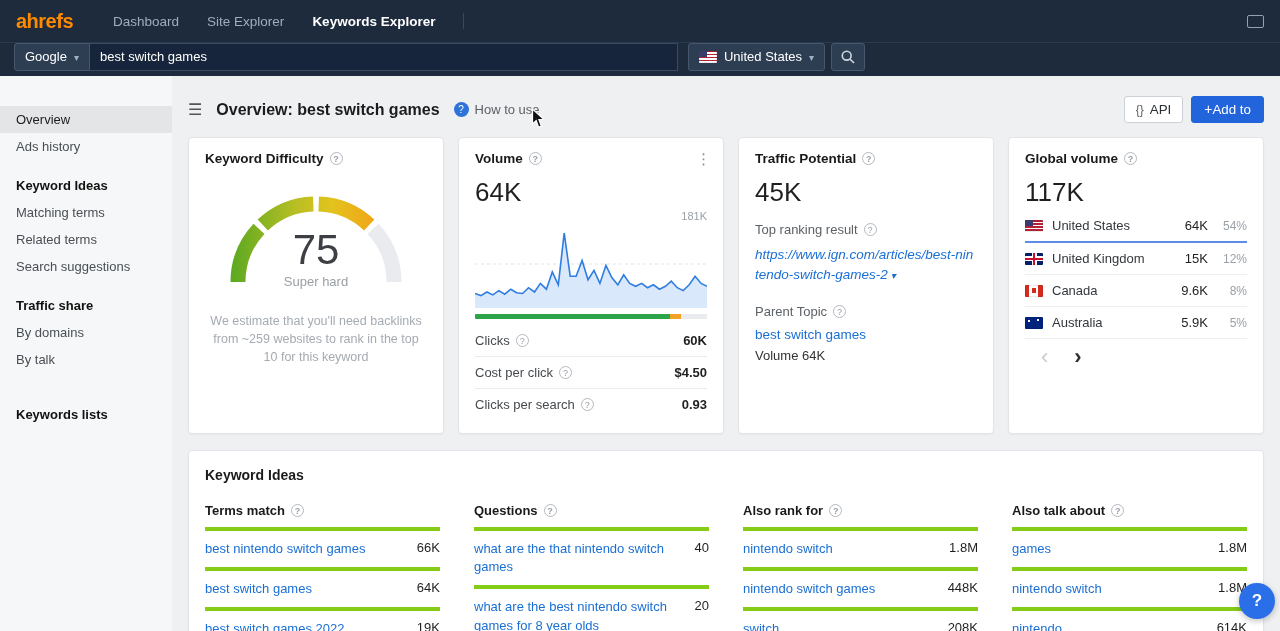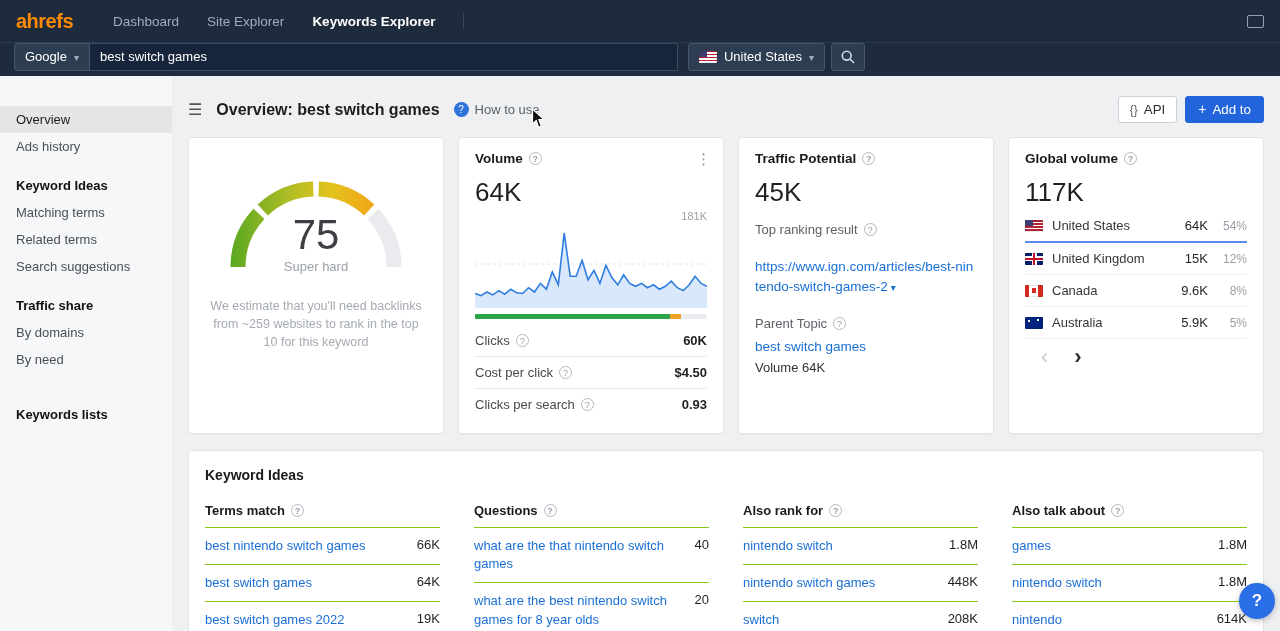--- a/index.html
+++ b/index.html
@@ -52,21 +52,21 @@
   .main-header { display:flex; align-items:center; padding:20px 0 14px; gap:14px; }
   .icon-burger::before { content:"☰"; color:#555; font-size:16px; }
   .page-title { font-size:16px; font-weight:bold; color:#1c1c1c; }
   .howto { display:flex; align-items:center; gap:6px; cursor:pointer; }
   .howto-icon { width:15px; height:15px; border-radius:50%; background:#2f72d9; color:#fff; font-size:10px; line-height:15px; text-align:center; }
   .howto-icon::before { content:"?"; }
   .howto-label { color:#5c6166; }
   .header-actions { margin-left:auto; display:flex; gap:8px; }
   .btn-api { background:#fff; border:1px solid #ccd1d7; border-radius:3px; padding:5px 11px; color:#2b2f33; display:flex; gap:6px; align-items:center; cursor:pointer; }
   .icon-braces::before { content:"{}"; color:#5b6168; font-size:12px; }
-  .btn-addto { background:#2264dc; border:1px solid #2264dc; border-radius:3px; padding:5px 12px; color:#fff; display:flex; gap:6px; align-items:center; cursor:pointer; }
+  .btn-addto { background:#2264dc; border:1px solid #2264dc; border-radius:3px; padding:5px 12px; color:#fff; display:flex; align-items:center; cursor:pointer; }
   .icon-plus::before { content:"+"; font-size:14px; line-height:10px; }
 
   
   .cards-row { display:flex; gap:14px; }
   .card { background:#fff; border:1px solid #e2e4e8; border-radius:4px; box-shadow:0 1px 2px rgba(0,0,0,.04); flex:1; height:297px; padding:13px 16px; position:relative; }
   .card-title { font-weight:bold; color:#1a1a1a; font-size:13.5px; display:flex; align-items:center; }
   .help { display:inline-block; width:13px; height:13px; border:1px solid #b4b9c0; border-radius:50%; color:#9aa0a6; font-size:9px; line-height:12px; text-align:center; margin-left:6px; cursor:pointer; flex:none; }
   .help::before { content:"?"; }
   .big-value { font-size:26px; color:#1f1f1f; margin:11px 0 2px; }
   .icon-kebab { position:absolute; right:12px; top:12px; cursor:pointer; }
@@ -86,21 +86,21 @@
   .vol-bar .o { background:#f0a325; height:100%; }
   .metric { display:flex; align-items:center; padding:8px 0; }
   .metric + .metric { border-top:1px solid #ececee; }
   .metrics { margin-top:6px; }
   .metric-label { color:#46494d; display:flex; align-items:center; }
   .metric-value { margin-left:auto; color:#1f1f1f;font-weight:bold; }
 
   
   .sub-label { color:#5c6166; display:flex; align-items:center; margin-top:14px; }
   .link { color:#1a6fd4; cursor:pointer; }
-  .tp-url { margin-top:20px; font-size:13.5px; line-height:1.5; word-break:break-all; }
+  .tp-url { margin-top:8px; font-size:13.5px; line-height:1.5; word-break:break-all;font-style:italic; }
   .tp-topic { margin-top:8px; font-size:13.5px; }
   .tp-vol { margin-top:6px; color:#333; }
   .caret-blue::before { content:"▾"; color:#1a6fd4; font-size:10px; margin-left:3px; }
 
   
   .country-row { display:flex; align-items:center; gap:9px; padding:8px 0; border-bottom:1px solid #efefef; }
   .country-row.selected { border-bottom:2px solid #5b8def; }
   .country-name { color:#33373b; }
   .country-vol { margin-left:auto; color:#1f1f1f; }
   .country-pct { width:30px; text-align:right; color:#9aa0a6; font-size:12px; }
@@ -108,21 +108,21 @@
   .icon-chev-left::before { content:"‹"; font-size:22px; color:#c8ccd1; }
   .icon-chev-right::before { content:"›"; font-size:22px; color:#2b2f33; font-weight:bold; }
   .gv-pager span { cursor:pointer; line-height:18px; }
 
   
   .ideas-card { margin-top:16px; background:#fff; border:1px solid #e2e4e8; border-radius:4px; box-shadow:0 1px 2px rgba(0,0,0,.04); height:220px; }
   .ideas-title { font-weight:bold; font-size:14px; color:#1a1a1a; padding:16px 16px 14px; }
   .ideas-cols { display:flex; gap:34px; padding:0 16px; }
   .ideas-col { flex:1; min-width:0; }
   .col-title { font-weight:bold; color:#1a1a1a; display:flex; align-items:center; padding:6px 0 9px; }
-  .idea-row { display:flex; align-items:flex-start; gap:16px; padding:9px 0; border-top:1px solid #84cc16; }
+  .idea-row { display:flex; align-items:flex-start; gap:16px; padding:9px 0; border-top:4px solid #84cc16; }
   .idea-kw { flex:1; line-height:1.4; }
   .idea-vol { color:#1f1f1f; white-space:nowrap; }
 
   
   .help-fab { position:absolute; left:1239px; top:583px; width:36px; height:36px; border-radius:50%; background:#2a6ee8; color:#fff; text-align:center; line-height:36px; font-size:17px; font-weight:bold; box-shadow:0 2px 6px rgba(0,0,0,.25); cursor:pointer; z-index:50; }
   .help-fab::before { content:"?"; }
   .mouse-cursor { position:absolute; left:531px; top:108px; z-index:60; pointer-events:none; }
 </style>
 </head>
 <body>
@@ -165,21 +165,21 @@
     <div class="side-item active">Overview</div>
     <div class="side-item">Ads history</div>
 
     <div class="side-header">Keyword Ideas</div>
     <div class="side-item">Matching terms</div>
     <div class="side-item">Related terms</div>
     <div class="side-item">Search suggestions</div>
 
     <div class="side-header">Traffic share</div>
     <div class="side-item">By domains</div>
-    <div class="side-item">By need</div>
+    <div class="side-item">By talk</div>
 
     <div class="side-header big-gap">Keywords lists</div>
   </aside>
 
   <main class="main">
 
     <div class="main-header">
       <span class="icon-burger"></span>
       <h1 class="page-title">Overview: best switch games</h1>
       <div class="howto">
@@ -194,20 +194,24 @@
         <button class="btn-addto">
           <span class="icon-plus"></span>
           <span>Add to</span>
         </button>
       </div>
     </div>
 
     <div class="cards-row">
 
       <section class="card">
+        <div class="card-title">
+          <span>Keyword Difficulty</span>
+          <span class="help"></span>
+        </div>
         <div class="gauge-wrap">
           <svg width="200" height="108" viewBox="0 0 200 108">
             <defs>
               <linearGradient id="kdgrad" gradientUnits="userSpaceOnUse" x1="0" y1="0" x2="200" y2="0">
                 <stop offset="0%" stop-color="#45a321"></stop>
                 <stop offset="40%" stop-color="#b8bf24"></stop>
                 <stop offset="58%" stop-color="#e3c31d"></stop>
                 <stop offset="85%" stop-color="#f59c16"></stop>
                 <stop offset="100%" stop-color="#f59c16"></stop>
               </linearGradient>

